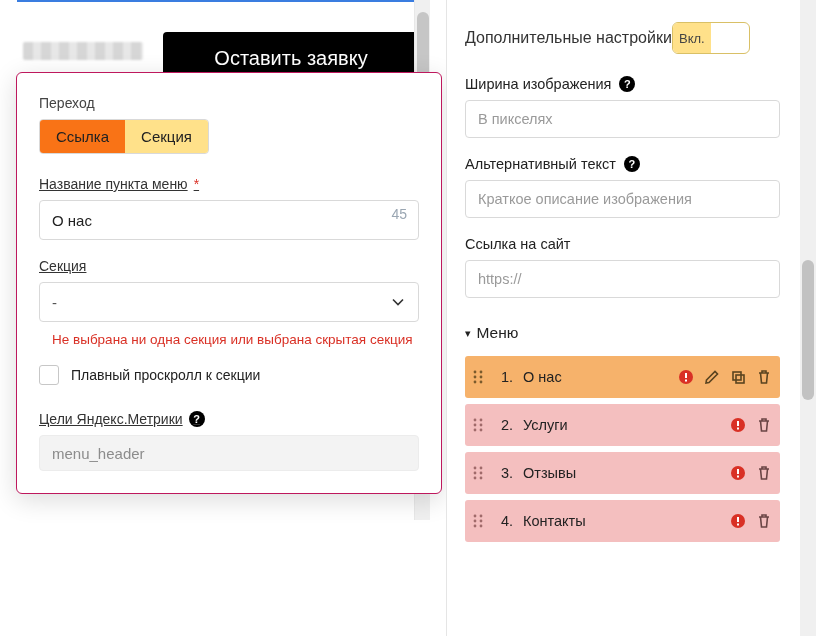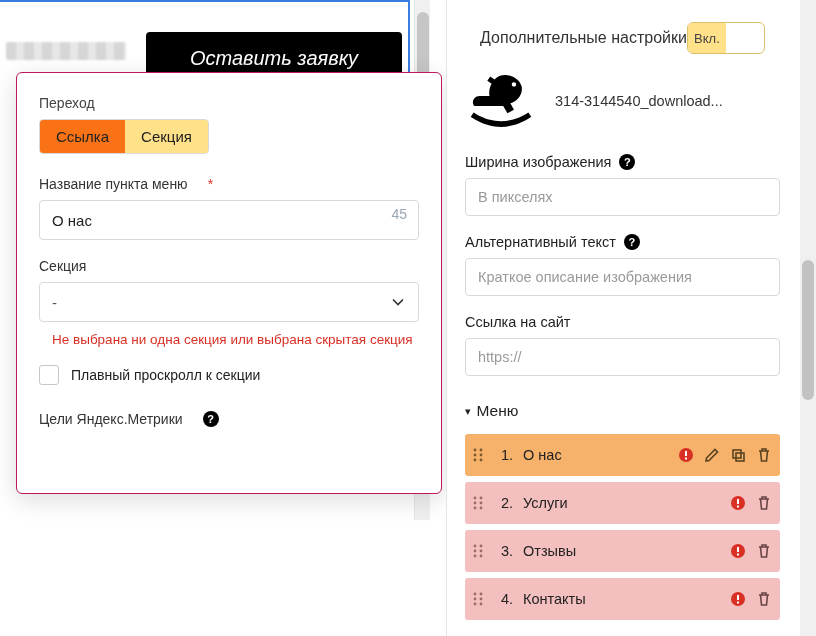--- a/index.html
+++ b/index.html
@@ -1,59 +1,59 @@
 <!DOCTYPE html>
 <html><head>
 <meta charset="utf-8">
 <style>
   * { box-sizing: border-box; margin: 0; padding: 0; }
   html, body { width: 816px; height: 636px; font-family: Arial, Helvetica, sans-serif; font-size: 14px; color: #222; overflow: hidden; background: #fff; }
 
   .canvas { position: relative; width: 816px; height: 636px; }
 
   
-  .preview { position: absolute; left: 0; top: 0; width: 420px; height: 100px; font-style: italic; }
+  .preview { position: absolute; left: 17px; top: 0; width: 420px; height: 100px; }
   .preview .blurtext { position: absolute; left: 6px; top: 42px; width: 120px; height: 18px; background: repeating-linear-gradient(90deg,#d6d6d6 0 10px,#e7e7e7 10px 18px); filter: blur(1px); border-radius:2px; }
   .preview .cta { position: absolute; left: 146px; top: 32px; width: 256px; height: 52px; background: #000; color: #fff; display:flex; align-items:center; justify-content:center; font-size: 20px; font-weight: 500; border-radius:4px; }
   .preview-border { position:absolute; left:0; top:0; width:410px; height:92px; border-top:2px solid #3a7de0; border-right:2px solid #3a7de0; }
 
   .vscroll-left { position:absolute; left:414px; top:0; width:16px; height:520px; background:#f0f0f0; border-left:1px solid #e8e8e8; }
   .vscroll-left .thumb { position:absolute; left:2px; top:12px; width:12px; height:88px; background:#c6c6c6; border-radius:6px; }
 
   
   .popup {
     position: absolute; left: 16px; top: 72px; width: 426px; height: 422px;
     background: #fff; border: 1px solid #be185d; border-radius: 6px; box-shadow: 0 6px 26px rgba(0,0,0,0.14);
     padding: 22px 22px 18px 22px;
   }
   .section-label { color:#444; font-size:14px; margin-bottom:8px; }
   .tabgroup { display:flex; width: fit-content; border:1px solid #d9d9d9; border-radius:4px; overflow:hidden; margin-bottom: 22px; }
   .tabgroup .tab { padding: 8px 16px; font-size:15px; cursor:pointer; background:#f97316; }
   .tabgroup .tab.active { background:#ffe18a; }
 
   .field { margin-bottom: 18px; }
-  .field-label { font-size:14px; color:#333; margin-bottom:8px; display:flex; align-items:center; gap:20px; }
+  .field-label { font-size:14px; color:#333; margin-bottom:8px; display:flex; align-items:center; gap:6px;text-decoration:underline; }
   .req { color:#d93025; }
   .input-wrap { position:relative; }
   .text-input { width:100%; height:40px; border:1px solid #d9d9d9; border-radius:4px; padding:0 46px 0 12px; font-size:15px; color:#222; }
   .text-input::placeholder { color:#999; }
   .counter { position:absolute; right:12px; top:0; height:28px; display:flex; align-items:center; color:#9aa6b2; font-size:14px; }
 
   .select { position:relative; width:100%; height:40px; border:1px solid #d9d9d9; border-radius:4px; padding:0 40px 0 12px; display:flex; align-items:center; font-size:15px; color:#555; cursor:pointer; }
   .select .chev { position:absolute; right:12px; top:50%; transform:translateY(-50%); }
   .error-text { color:#d93025; font-size:13.5px; margin-top:10px;margin-left:13px; }
 
   .checkbox-row { display:flex; align-items:center; gap:12px; margin-top:16px; margin-bottom:26px; }
   .checkbox-row .box { width:20px; height:20px; border:1px solid #c7c7c7; border-radius:3px; cursor:pointer; }
 
   .readonly { background:#f3f3f3; color:#8c8c8c; border:1px solid #ececec; height:36px; border-radius:4px; padding:0 12px; display:flex; align-items:center; font-size:15px; }
 
   
   .right { position:absolute; left:446px; top:0; width:352px; height:636px; border-left:1px solid #e5e5e5; padding: 0; background:#fff; }
-  .right-head { display:flex; align-items:center; justify-content:center; padding: 22px 18px 16px 18px; }
+  .right-head { display:flex; align-items:center; justify-content:flex-start; padding: 22px 18px 16px 18px; }
   .right-title { font-size:16px; color:#333; }
   .toggle { width:78px; height:32px; border:1px solid #d9c066; border-radius:6px; display:flex; align-items:center; overflow:hidden; cursor:pointer; background:#fff; }
   .toggle .on { width:50%; height:100%; background:#ffe18a; display:flex; align-items:center; justify-content:center; font-size:13px; color:#444; }
   .toggle .off { width:50%; height:100%; }
 
   .logo-row { display:flex; align-items:center; gap:18px; padding: 2px 18px 18px 18px; }
   .logo-row .horse { width:72px; }
   .logo-name { font-size:14.5px; color:#333; white-space:nowrap; overflow:hidden; text-overflow:ellipsis; width:220px; }
 
   .rfield { padding: 6px 18px 12px 18px; }
@@ -132,41 +132,33 @@
     <div class="checkbox-row">
       <div class="box"></div>
       <div>Плавный проскролл к секции</div>
     </div>
 
     <div class="field" style="margin-bottom:6px;">
       <div class="field-label">
         <span>Цели Яндекс.Метрики</span>
         <span class="qicon">?</span>
       </div>
+      <div class="readonly">menu_header</div>
     </div>
   </div>
 
   <div class="right">
     <div class="right-head">
       <div class="right-title">Дополнительные настройки</div>
       <div class="toggle">
         <div class="on">Вкл.</div>
         <div class="off"></div>
       </div>
     </div>
 
-    <div class="logo-row">
-      <div class="horse">
-        <svg viewBox="0 0 100 80" width="72" height="58">
-          <path fill="#000" d="M78 18c-3-8-12-14-22-14-6 0-11 2-15 6l-6-4-4 6 6 4c-3 5-4 11-3 17H20c-5 0-9 4-9 9 0 2 1 4 2 5l40 0 6 10 9-5-5-9c9-2 16-10 16-20 0-2 0-3-1-5zM68 20c-2 0-3-1-3-3s1-3 3-3 3 1 3 3-1 3-3 3z"></path>
-          <path fill="#000" d="M8 62c0 0 18 14 42 14s42-14 42-14l-4-6c0 0-16 12-38 12S12 56 12 56z"></path>
-        </svg>
-      </div>
-      <div class="logo-name">314-3144540_download...</div>
-    </div>
 
     <div class="rfield">
       <div class="lbl">
         <span>Ширина изображения</span>
         <span class="qicon">?</span>
       </div>
       <input class="rinput" type="text" placeholder="В пикселях" style="">
     </div>
 
     <div class="rfield">

